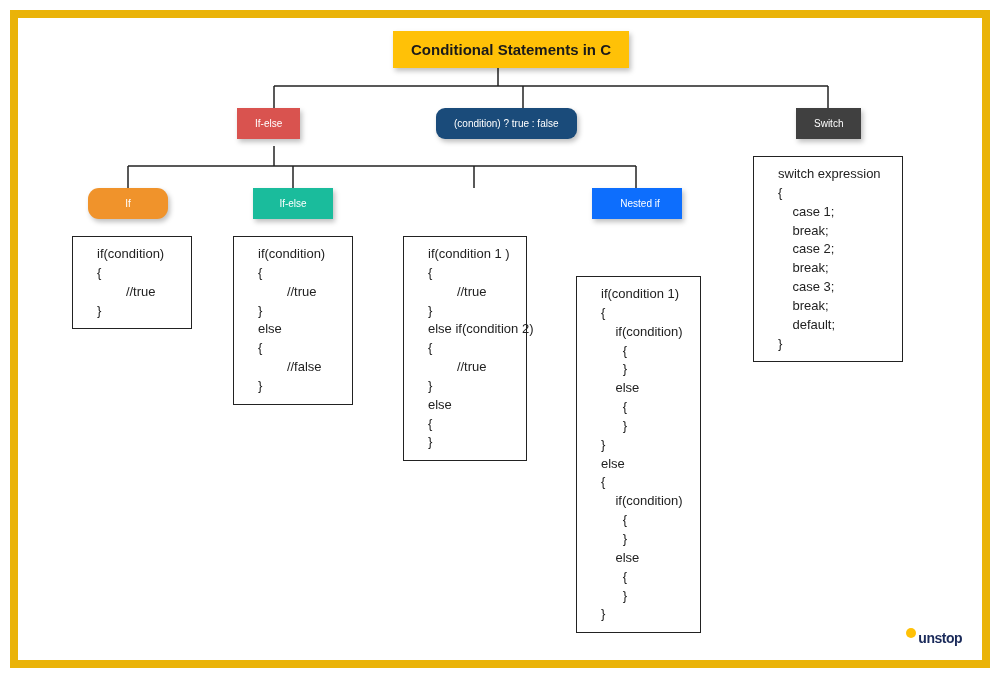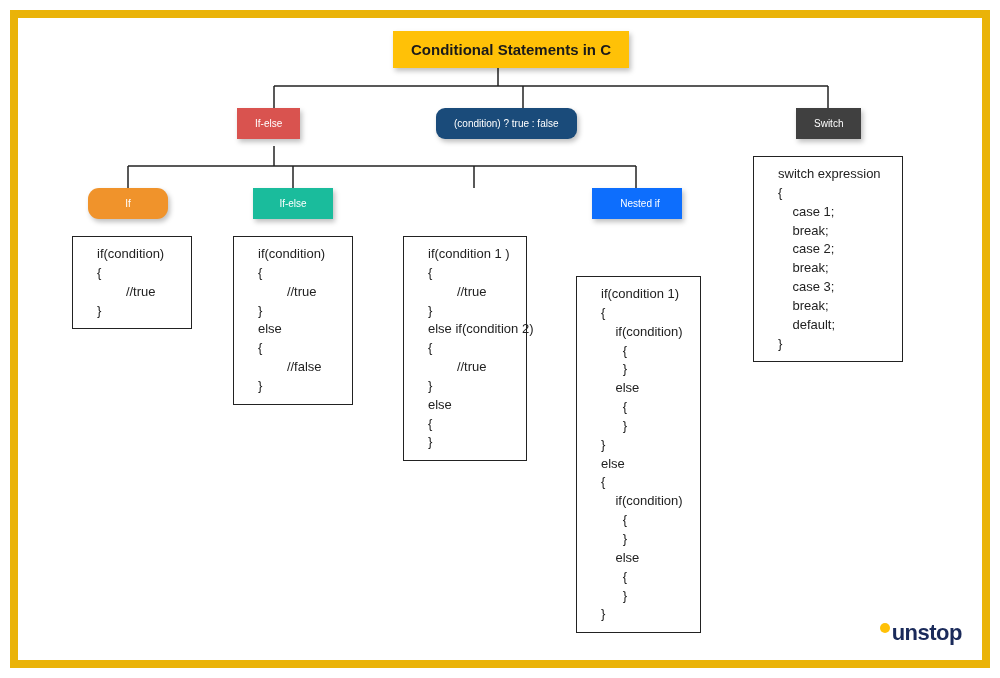--- a/index.html
+++ b/index.html
@@ -53,21 +53,21 @@
   svg.connectors {
     position: absolute;
     top: 0; left: 0;
     width: 100%; height: 100%;
     pointer-events: none;
   }
   .logo {
     position: absolute;
     right: 20px;
     bottom: 14px;
-    font-size: 22px;
+    font-size: 14px;
     font-weight: 700;
     color: #1a2a5a;
     letter-spacing: -0.5px;
   }
   .logo .dot {
     display: inline-block;
     width: 10px; height: 10px;
     background: #ffc107;
     border-radius: 50%;
     vertical-align: middle;

